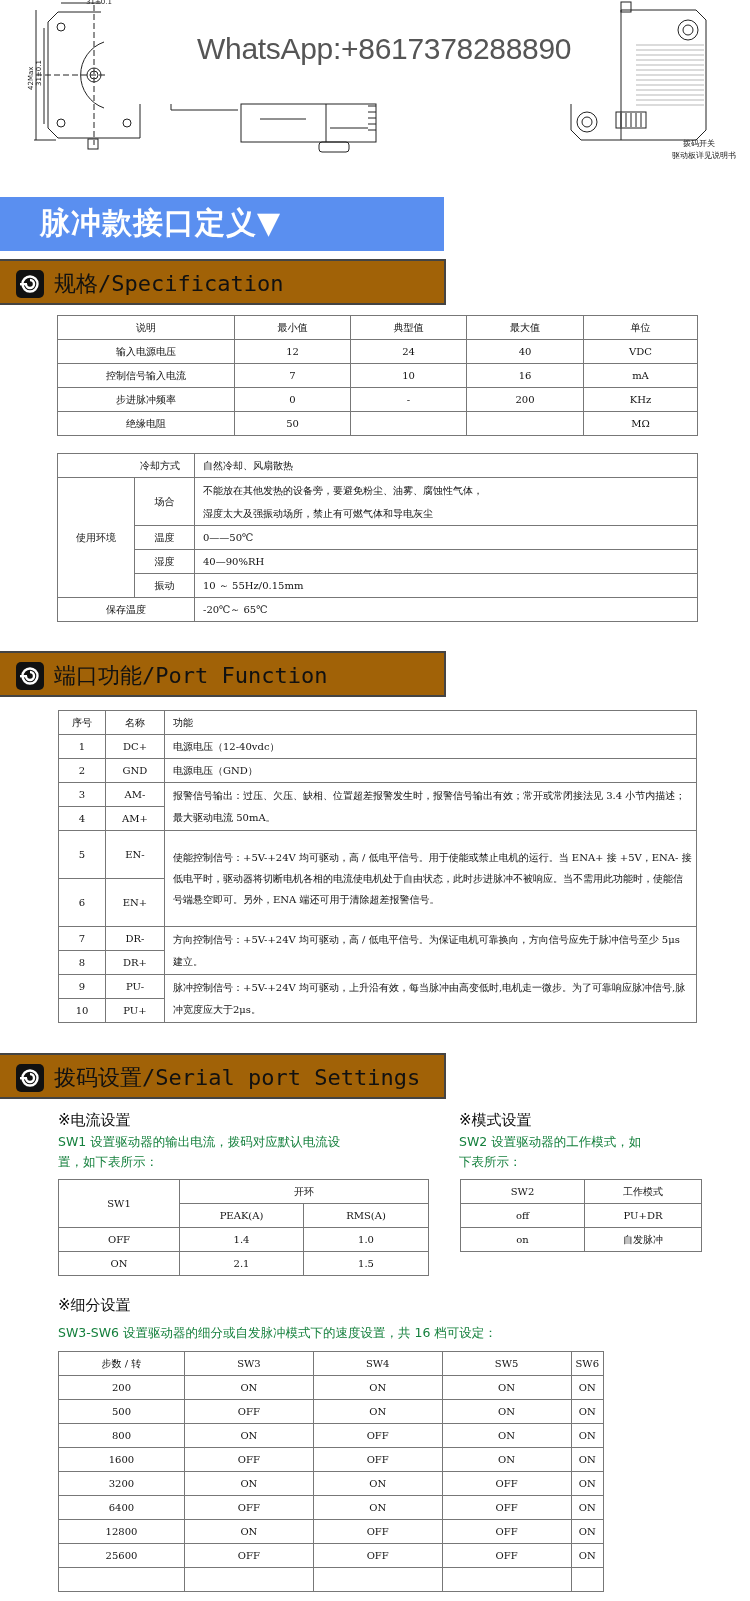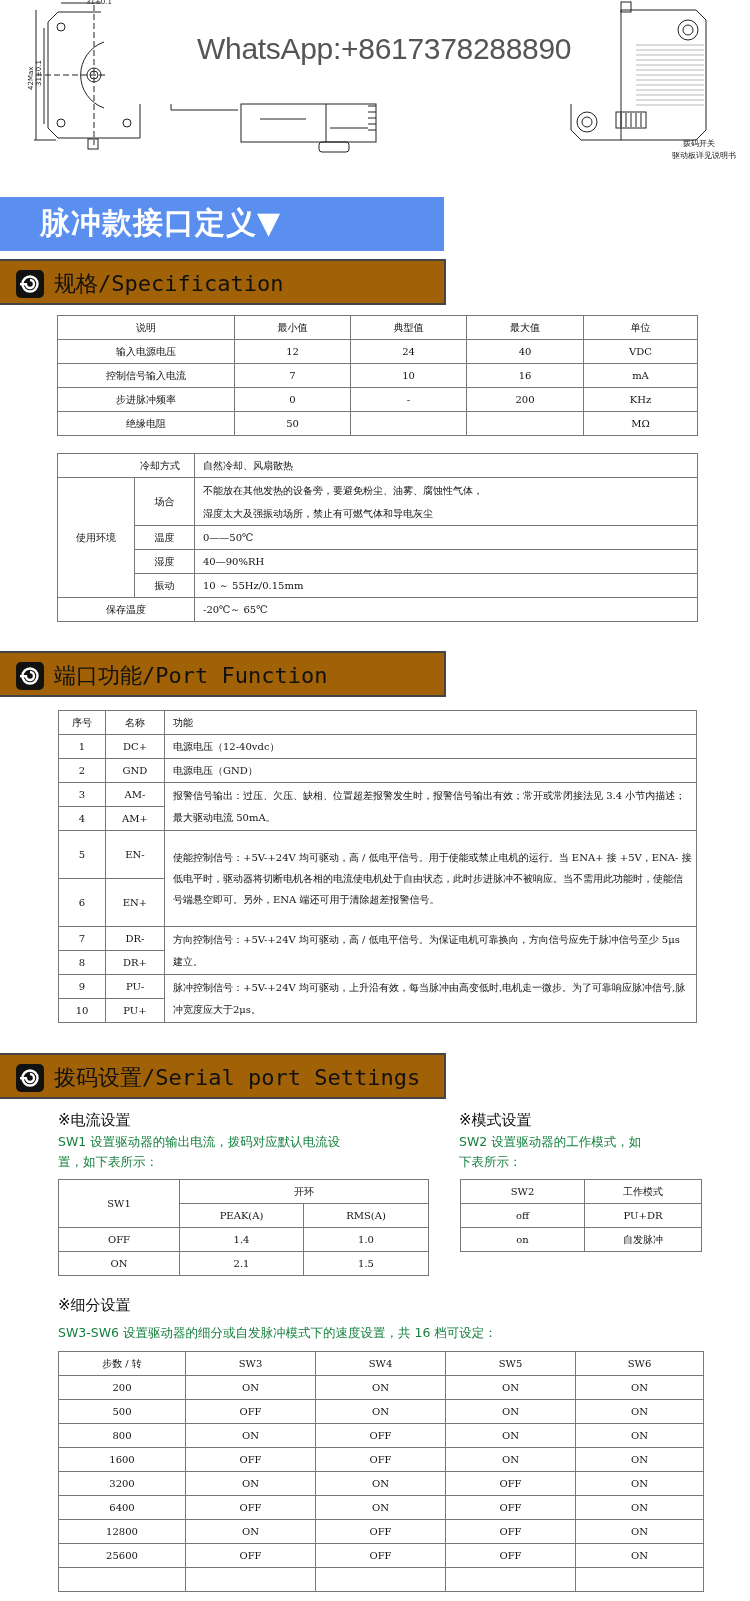--- a/index.html
+++ b/index.html
@@ -318,21 +318,21 @@
   </tr>
   <tr>
     <td class="c">on</td>
     <td class="c">自发脉冲</td>
   </tr>
 </tbody>
   </table>
 
 <div class="note-title" style="left:58px; top:1296px;">※细分设置</div>
 <div class="note-text" style="left:58px; top:1323px;">SW3-SW6 设置驱动器的细分或自发脉冲模式下的速度设置，共 16 档可设定：</div>
-<table style="left:58px; top:1351px; width:646px;">
+<table style="left:58px; top:1351px; width:546px;">
   <tbody>
       <tr>
     <td class="c" style="width:127px;">步数 / 转</td>
     <td class="c" style="width:130px;">SW3</td>
     <td class="c" style="width:130px;">SW4</td>
     <td class="c" style="width:130px;">SW5</td>
     <td class="c">SW6</td>
   </tr>
   <tr>
     <td class="c">200</td>

